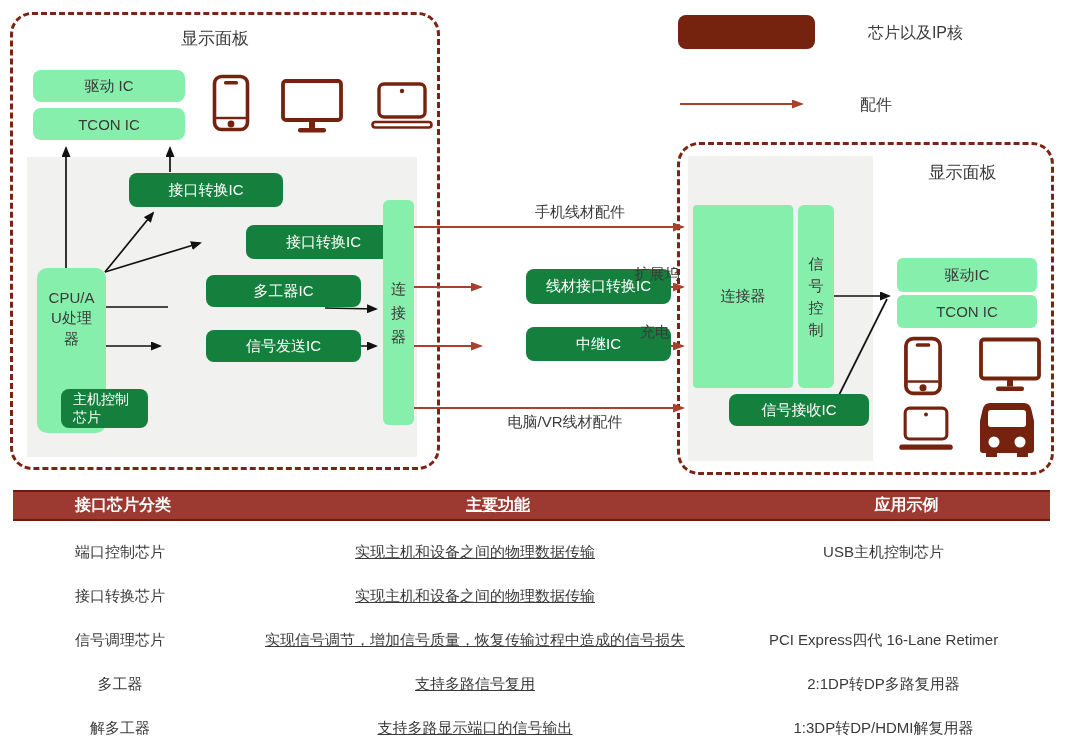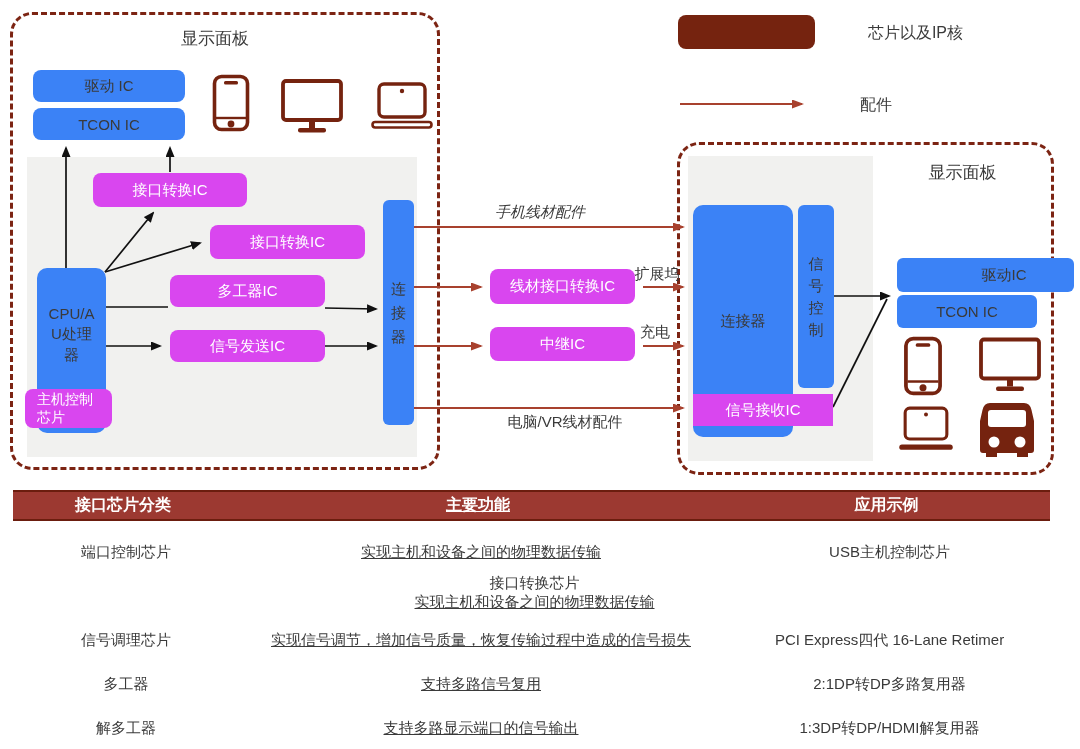--- a/index.html
+++ b/index.html
@@ -2,35 +2,35 @@
 <html><head>
 <meta charset="utf-8">
 <style>
   html,body{margin:0;padding:0;background:#fff;}
   #stage{
     position:relative;width:1080px;height:749px;background:#fff;overflow:hidden;
     font-family:"Liberation Sans","DejaVu Sans",sans-serif;color:#3A3A3A;
   }
   .panel{position:absolute;border:3px dashed #7C2413;border-radius:22px;z-index:1;}
   .grayrect{position:absolute;background:#F1F1EF;z-index:2;}
-  .pinkbox{position:absolute;background:#3b82f6;border-radius:8px;display:flex;align-items:center;
+  .pinkbox{position:absolute;background:#86efac;border-radius:8px;display:flex;align-items:center;
     justify-content:center;font-size:15px;color:#3A3A3A;z-index:10;}
-  .darkbox{position:absolute;background:#d946ef;border-radius:8px;display:flex;align-items:center;
-    justify-content:center;font-size:15px;color:#FFFFFF;z-index:10;}
+  .darkbox{position:absolute;background:#15803d;border-radius:8px;display:flex;align-items:center;
+    justify-content:center;font-size:15px;color:#FFFFFF;z-index:10;margin-left:36px;}
   .lbl{position:absolute;font-size:15px;color:#3A3A3A;text-align:center;z-index:12;line-height:1.2;}
   .title{position:absolute;font-size:17px;color:#3A3A3A;text-align:center;z-index:12;}
   .pre{white-space:pre-line;text-align:center;}
   .vstack{white-space:pre-line;text-align:center;line-height:24px;}
   .overlay{position:absolute;left:0;top:0;z-index:5;pointer-events:none;}
   .icon{position:absolute;z-index:10;}
   
   .tbl-header{position:absolute;left:13px;top:490px;width:1037px;height:27px;background:#9C3931;
     border-top:2px solid #6B1D0E;border-bottom:2px solid #6B1D0E;display:flex;align-items:center;
-    color:#FFFFFF;font-weight:bold;font-size:16px;z-index:3;}
-  .tbl-row{position:absolute;left:16px;width:1037px;height:44px;display:flex;align-items:center;
+    color:#FFFFFF;font-weight:bold;font-size:16px;z-index:3;gap:20px;}
+  .tbl-row{position:absolute;left:10px;width:1037px;height:44px;display:flex;align-items:center;
     font-size:15px;color:#3A3A3A;z-index:3;}
   .c1{width:220px;text-align:center;}
   .c2{width:490px;text-align:center;text-decoration:underline;}
   .c3{flex:1;text-align:center;}
 </style>
 </head>
 <body>
 
 <div id="stage">
 
@@ -94,50 +94,50 @@
   </svg>
   <svg class="icon" style="left:370px;top:82px;" width="64" height="48" viewBox="0 0 64 48">
     <rect x="9" y="2" width="46" height="33" rx="5" fill="none" stroke="#75230F" stroke-width="3.4"></rect>
     <circle cx="32" cy="9" r="2.2" fill="#75230F"></circle>
     <rect x="2.5" y="40" width="59" height="5.5" rx="2.7" fill="none" stroke="#75230F" stroke-width="2.6"></rect>
   </svg>
 
   <div class="darkbox" style="left:93px;top:173px;width:154px;height:34px;">接口转换IC</div>
   <div class="darkbox" style="left:210px;top:225px;width:155px;height:34px;">接口转换IC</div>
 
-  <div class="pinkbox pre" style="left:37px;top:268px;width:69px;height:165px;border-radius:10px;align-items:flex-start;padding-top:36px;box-sizing:border-box;line-height:1.35;">CPU/A
+  <div class="pinkbox pre" style="left:37px;top:268px;width:69px;height:165px;border-radius:10px;align-items:flex-start;padding-top:20px;box-sizing:border-box;line-height:1.35;">CPU/A
 U处理
 器</div>
   <div class="darkbox" style="left:25px;top:389px;width:87px;height:39px;font-size:14px;justify-content:flex-start;padding-left:12px;box-sizing:border-box;white-space:pre-line;text-align:left;line-height:1.25;">主机控制
 芯片</div>
 
   <div class="darkbox" style="left:170px;top:275px;width:155px;height:32px;">多工器IC</div>
   <div class="darkbox" style="left:170px;top:330px;width:155px;height:32px;">信号发送IC</div>
 
   <div class="pinkbox vstack" style="left:383px;top:200px;width:31px;height:225px;border-radius:6px;">连
 接
 器</div>
 
-  <div class="lbl" style="left:459px;top:203px;width:162px;font-style:italic;">手机线材配件</div>
+  <div class="lbl" style="left:499px;top:203px;width:162px;">手机线材配件</div>
   <div class="darkbox" style="left:490px;top:269px;width:145px;height:35px;">线材接口转换IC</div>
   <div class="lbl" style="left:628px;top:265px;width:58px;">扩展坞</div>
   <div class="darkbox" style="left:490px;top:327px;width:145px;height:34px;">中继IC</div>
   <div class="lbl" style="left:630px;top:323px;width:50px;">充电</div>
   <div class="lbl" style="left:475px;top:413px;width:180px;">电脑/VR线材配件</div>
 
   <div class="title" style="left:895px;top:161px;width:135px;">显示面板</div>
 
-  <div class="pinkbox" style="left:693px;top:205px;width:100px;height:232px;border-radius:10px;">连接器</div>
+  <div class="pinkbox" style="left:693px;top:205px;width:100px;height:183px;border-radius:4px;">连接器</div>
   <div class="pinkbox vstack" style="left:798px;top:205px;width:36px;height:183px;border-radius:6px;line-height:22px;">信
 号
 控
 制</div>
-  <div class="darkbox" style="left:693px;top:394px;width:140px;height:32px;border-radius:0;">信号接收IC</div>
+  <div class="darkbox" style="left:693px;top:394px;width:140px;height:32px;border-radius:8px;">信号接收IC</div>
 
-  <div class="pinkbox" style="left:897px;top:258px;width:140px;height:34px;border-radius:6px;padding-left:37px;">驱动IC</div>
+  <div class="pinkbox" style="left:897px;top:258px;width:140px;height:34px;border-radius:6px;">驱动IC</div>
   <div class="pinkbox" style="left:897px;top:295px;width:140px;height:33px;border-radius:6px;">TCON IC</div>
 
   <svg class="icon" style="left:903px;top:336px;" width="40" height="60" viewBox="0 0 38 58">
     <rect x="2.5" y="2.5" width="33" height="53" rx="7" fill="none" stroke="#75230F" stroke-width="3.6"></rect>
     <rect x="12" y="7" width="14" height="3.4" rx="1.5" fill="#75230F"></rect>
     <line x1="4" y1="44" x2="34" y2="44" stroke="#75230F" stroke-width="2.4"></line>
     <circle cx="19" cy="50" r="3.4" fill="#75230F"></circle>
   </svg>
   <svg class="icon" style="left:979px;top:337px;" width="62" height="55" viewBox="0 0 62 54">
     <rect x="2" y="2" width="58" height="39" rx="3" fill="none" stroke="#75230F" stroke-width="3.8"></rect>
@@ -162,21 +162,21 @@
     <div class="c1">接口芯片分类</div>
     <div class="c2">主要功能</div>
     <div class="c3">应用示例</div>
   </div>
 
   <div class="tbl-row" style="top:530px;">
     <div class="c1">端口控制芯片</div>
     <div class="c2">实现主机和设备之间的物理数据传输</div>
     <div class="c3">USB主机控制芯片</div>
   </div>
-  <div class="tbl-row" style="top:574px;flex-direction:column;">
+  <div class="tbl-row" style="top:574px;">
     <div class="c1">接口转换芯片</div>
     <div class="c2">实现主机和设备之间的物理数据传输</div>
   </div>
   <div class="tbl-row" style="top:618px;">
     <div class="c1">信号调理芯片</div>
     <div class="c2">实现信号调节，增加信号质量，恢复传输过程中造成的信号损失</div>
     <div class="c3">PCI Express四代 16-Lane Retimer</div>
   </div>
   <div class="tbl-row" style="top:662px;">
     <div class="c1">多工器</div>

